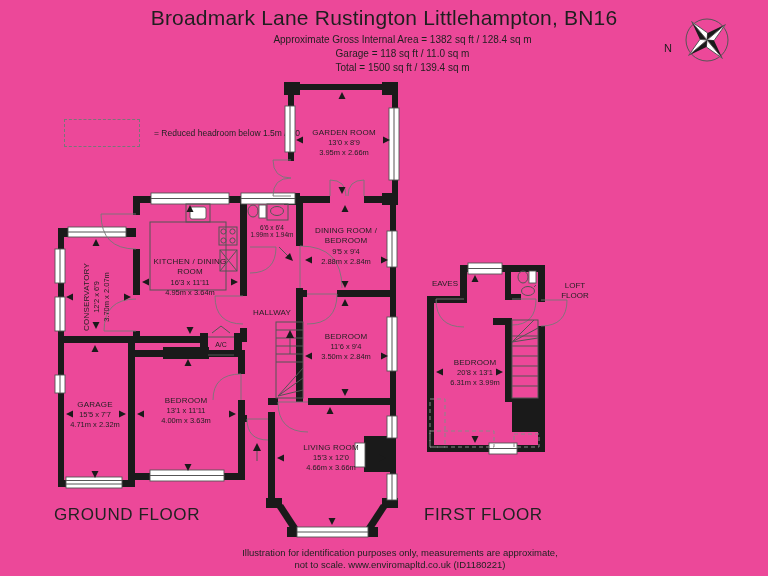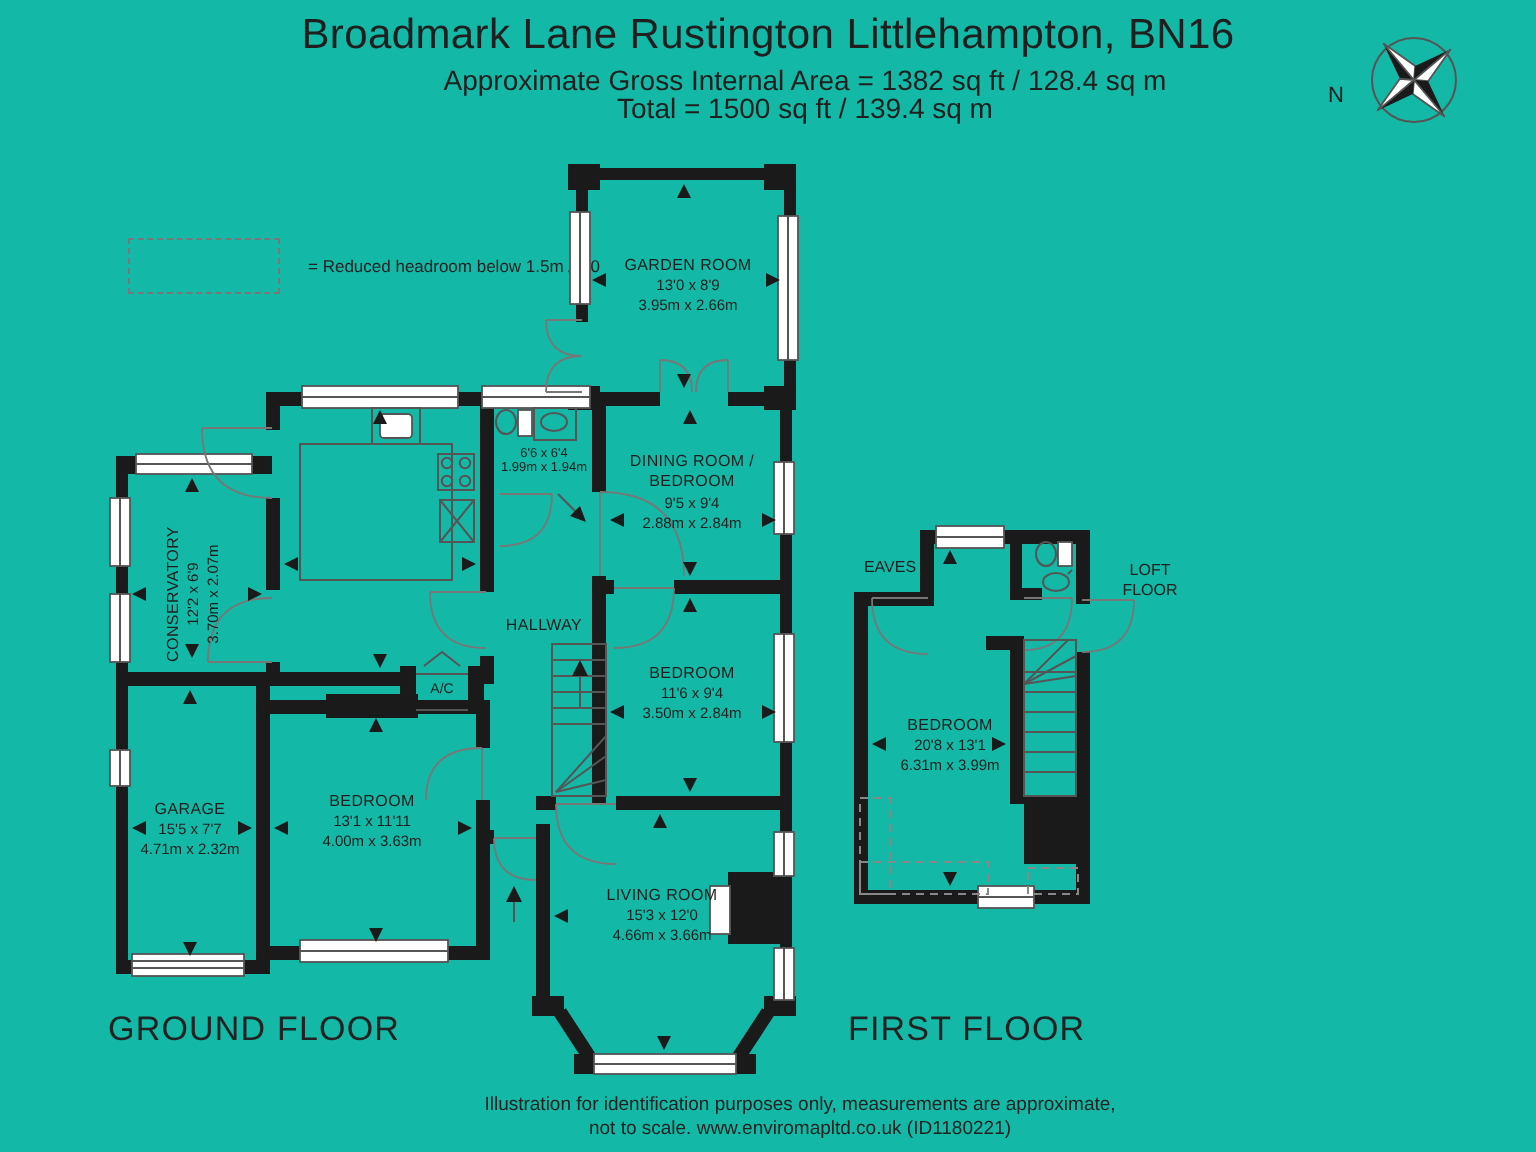--- a/index.html
+++ b/index.html
@@ -1,28 +1,28 @@
 <!DOCTYPE html>
 <html><head>
 <meta charset="utf-8">
 <style>
   html,body{margin:0;padding:0;background:#fff;}
-  #page{position:relative;width:768px;height:576px;background:#14b8a6;overflow:hidden;
+  #page{position:relative;width:768px;height:576px;background:#ec4899;overflow:hidden;
         font-family:"Liberation Sans",sans-serif;color:#1f1f1f;}
   #plan-svg{position:absolute;left:0;top:0;}
   .w{fill:#1a1a1a;}
   .wline{stroke:#1a1a1a;stroke-width:7;}
   .tn{stroke:#555;stroke-width:1;fill:none;}
   .wn{fill:#fff;stroke:#555;stroke-width:0.9;}
   .dr{stroke:#777;stroke-width:0.9;fill:none;}
   .dash{fill:none;stroke:#888;stroke-width:1;stroke-dasharray:4 3;}
   .tick{fill:#1a1a1a;}
   .hdr{position:absolute;left:0;top:6px;width:768px;text-align:center;}
   .hdr .title{font-size:21px;font-weight:500;letter-spacing:0.2px;}
-  .hdr .sub{font-size:14px;line-height:14px;margin-top:3px;margin-left:37px;}
+  .hdr .sub{font-size:10px;line-height:14px;margin-top:3px;margin-left:37px;}
   .lbl{position:absolute;transform:translate(-50%,-50%);text-align:center;line-height:1.3;white-space:normal;}
   .lbl.rot{transform:translate(-50%,-50%) rotate(-90deg);}
   .rname{font-size:8px;letter-spacing:0.2px;}
   .rdim{font-size:7.5px;}
   .tiny .rdim{font-size:6.5px;line-height:1.15;}
   .small-lbl{font-size:8px;}
   .floor-lbl{position:absolute;font-size:17px;letter-spacing:0.6px;color:#222;}
   .footer{position:absolute;left:16px;width:768px;text-align:center;font-size:9.5px;line-height:12px;color:#222;}
   .legend{position:absolute;left:64px;top:119px;display:flex;align-items:center;}
   .legend .box{width:74px;height:26px;border:1px dashed #777;margin-right:14px;}
@@ -30,20 +30,21 @@
   .north{position:absolute;left:664px;top:42px;font-size:11px;font-weight:500;}
 </style>
 </head>
 <body>
 
 <div id="page">
 
   <div class="hdr">
     <div class="title">Broadmark Lane Rustington Littlehampton, BN16</div>
     <div class="sub">Approximate Gross Internal Area = 1382 sq ft / 128.4 sq m</div>
+    <div class="sub" style="margin-top:0">Garage = 118 sq ft / 11.0 sq m</div>
     <div class="sub" style="margin-top:0">Total = 1500 sq ft / 139.4 sq m</div>
   </div>
 
   <div class="legend">
     <div class="box"></div>
     <div class="txt">= Reduced headroom below 1.5m / 5'0</div>
   </div>
 
   <div class="north">N</div>
 
@@ -366,20 +367,25 @@
     <div class="rdim">6'6 x 6'4</div>
     <div class="rdim">1.99m x 1.94m</div>
   </div>
 
   <div class="lbl" style="left:346px;top:246px;width:84px">
     <div class="rname">DINING ROOM / BEDROOM</div>
     <div class="rdim">9'5 x 9'4</div>
     <div class="rdim">2.88m x 2.84m</div>
   </div>
 
+  <div class="lbl" style="left:190px;top:277px;width:74px">
+    <div class="rname">KITCHEN / DINING ROOM</div>
+    <div class="rdim">16'3 x 11'11</div>
+    <div class="rdim">4.95m x 3.64m</div>
+  </div>
 
   <div class="lbl rot" style="left:97px;top:297px;width:110px">
     <div class="rname">CONSERVATORY</div>
     <div class="rdim">12'2 x 6'9</div>
     <div class="rdim">3.70m x 2.07m</div>
   </div>
 
   <div class="lbl" style="left:272px;top:313px;width:70px">
     <div class="rname">HALLWAY</div>
   </div>

